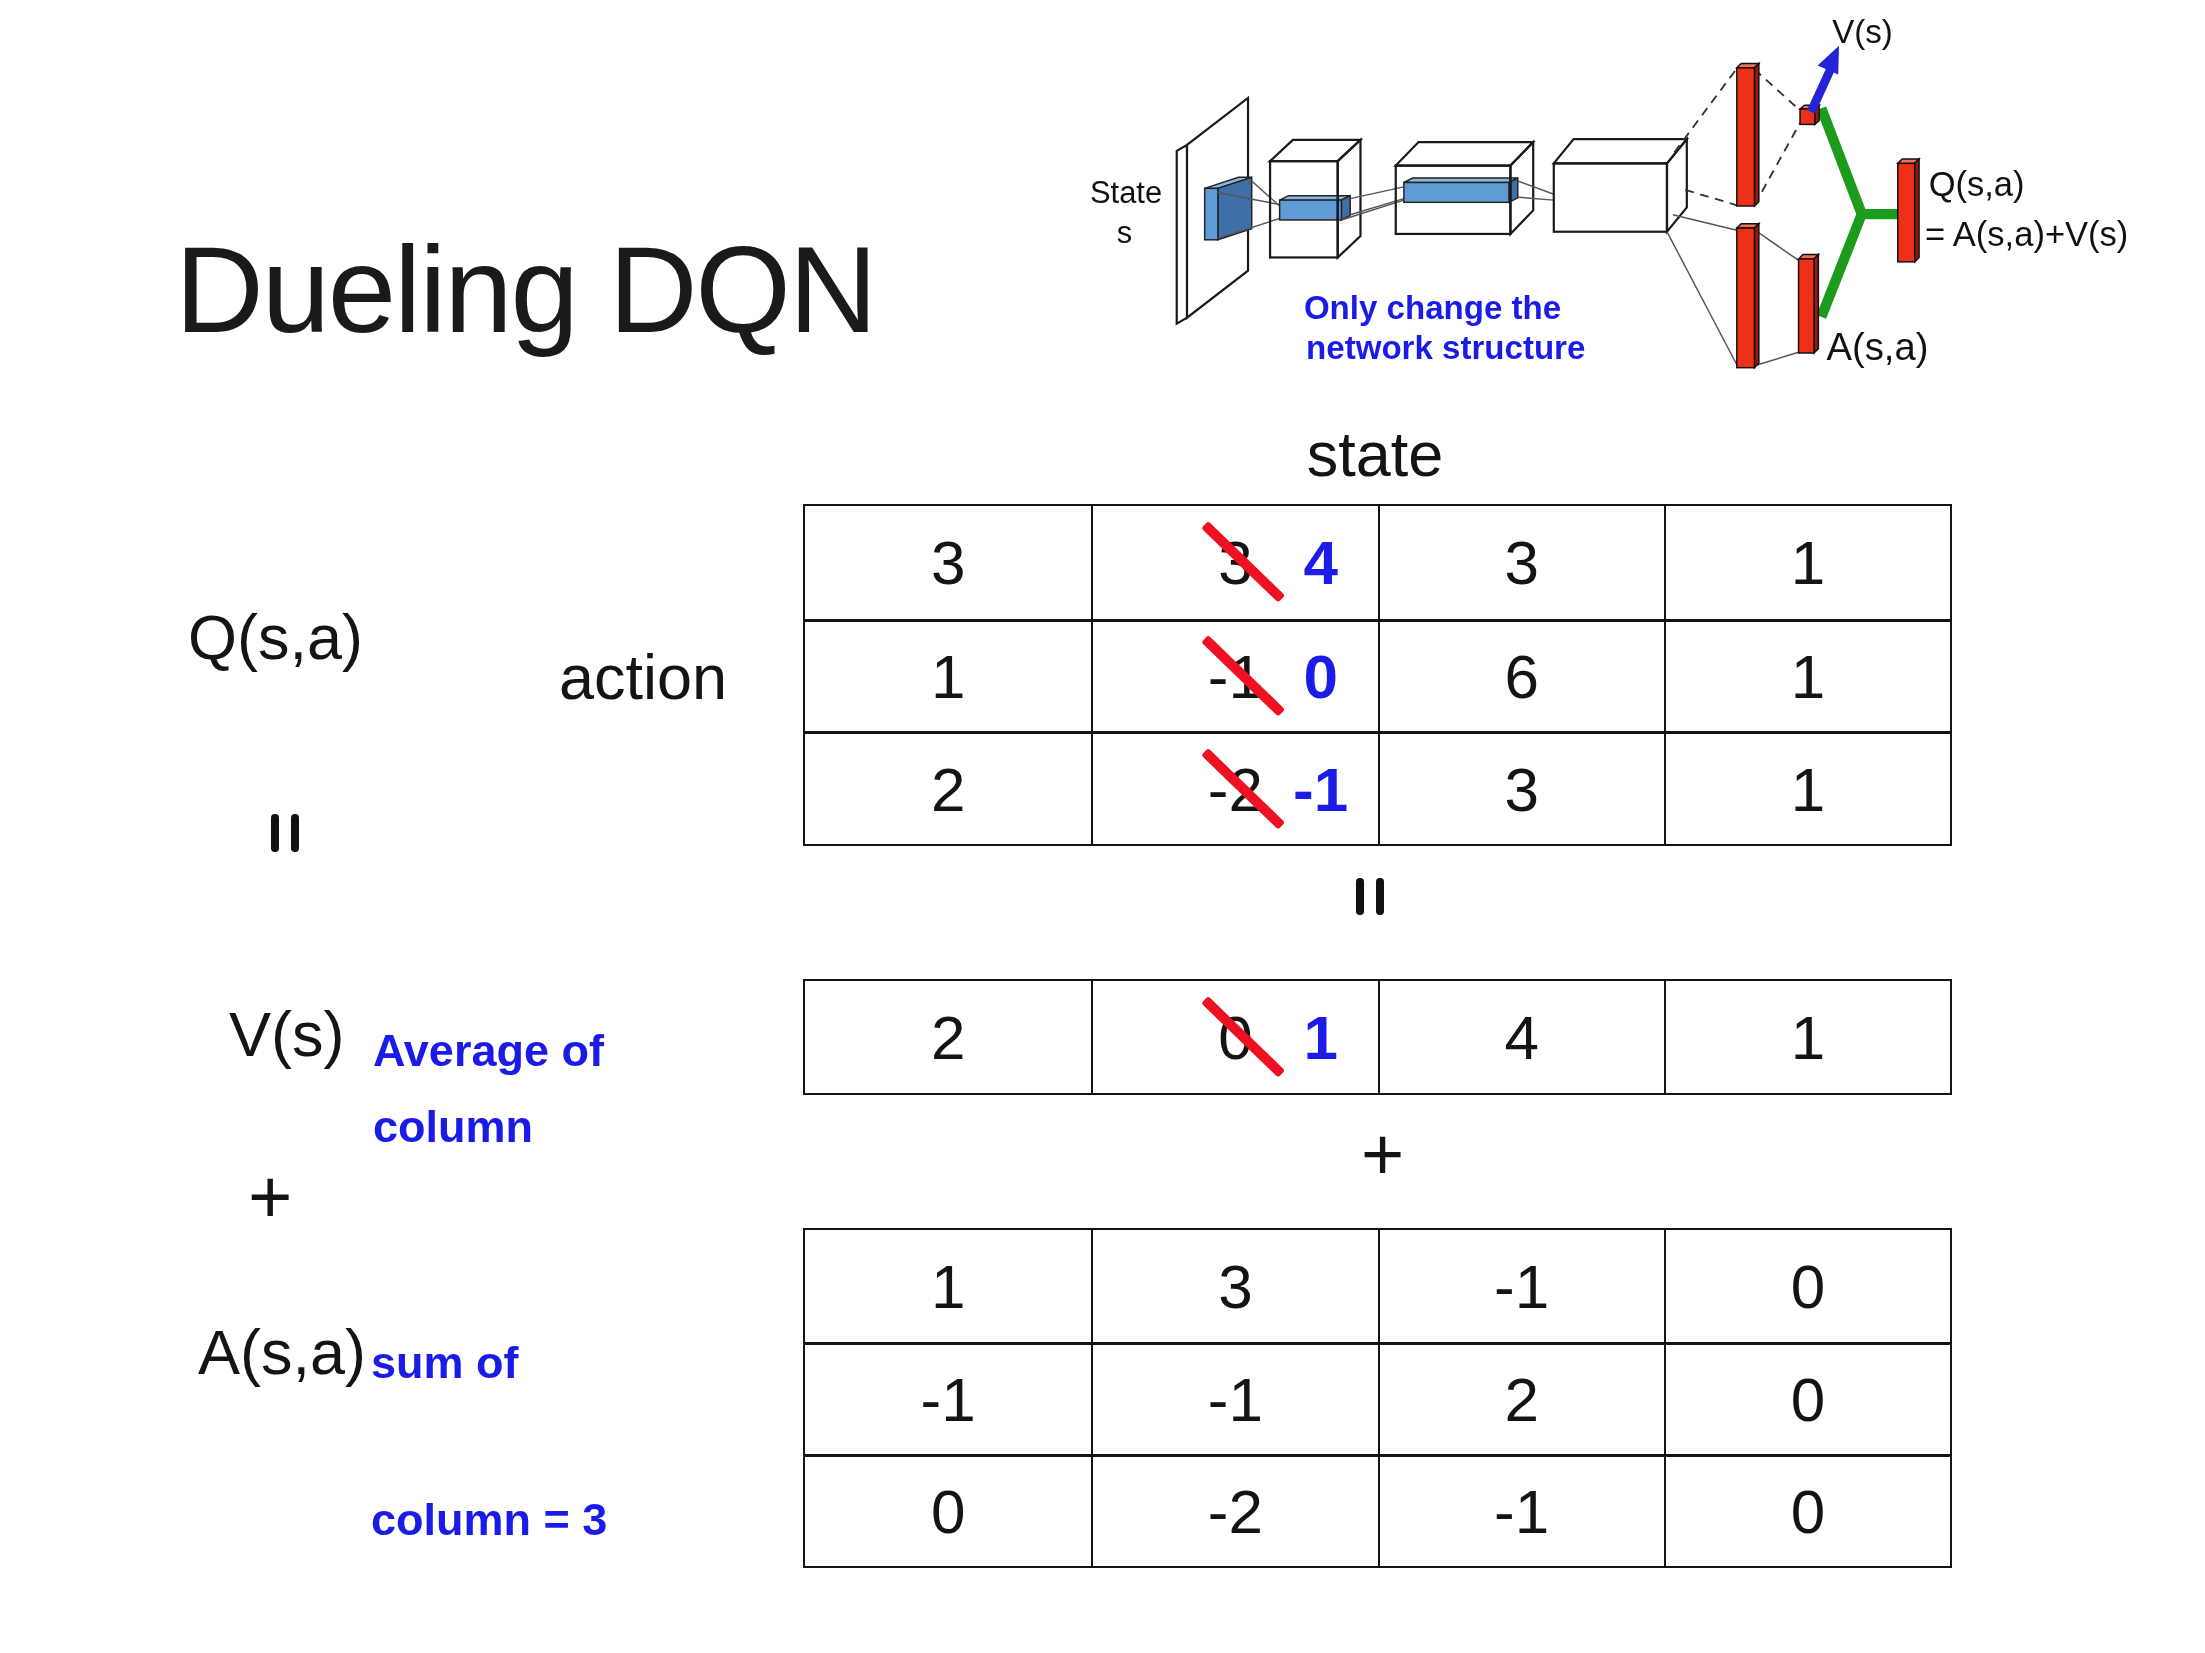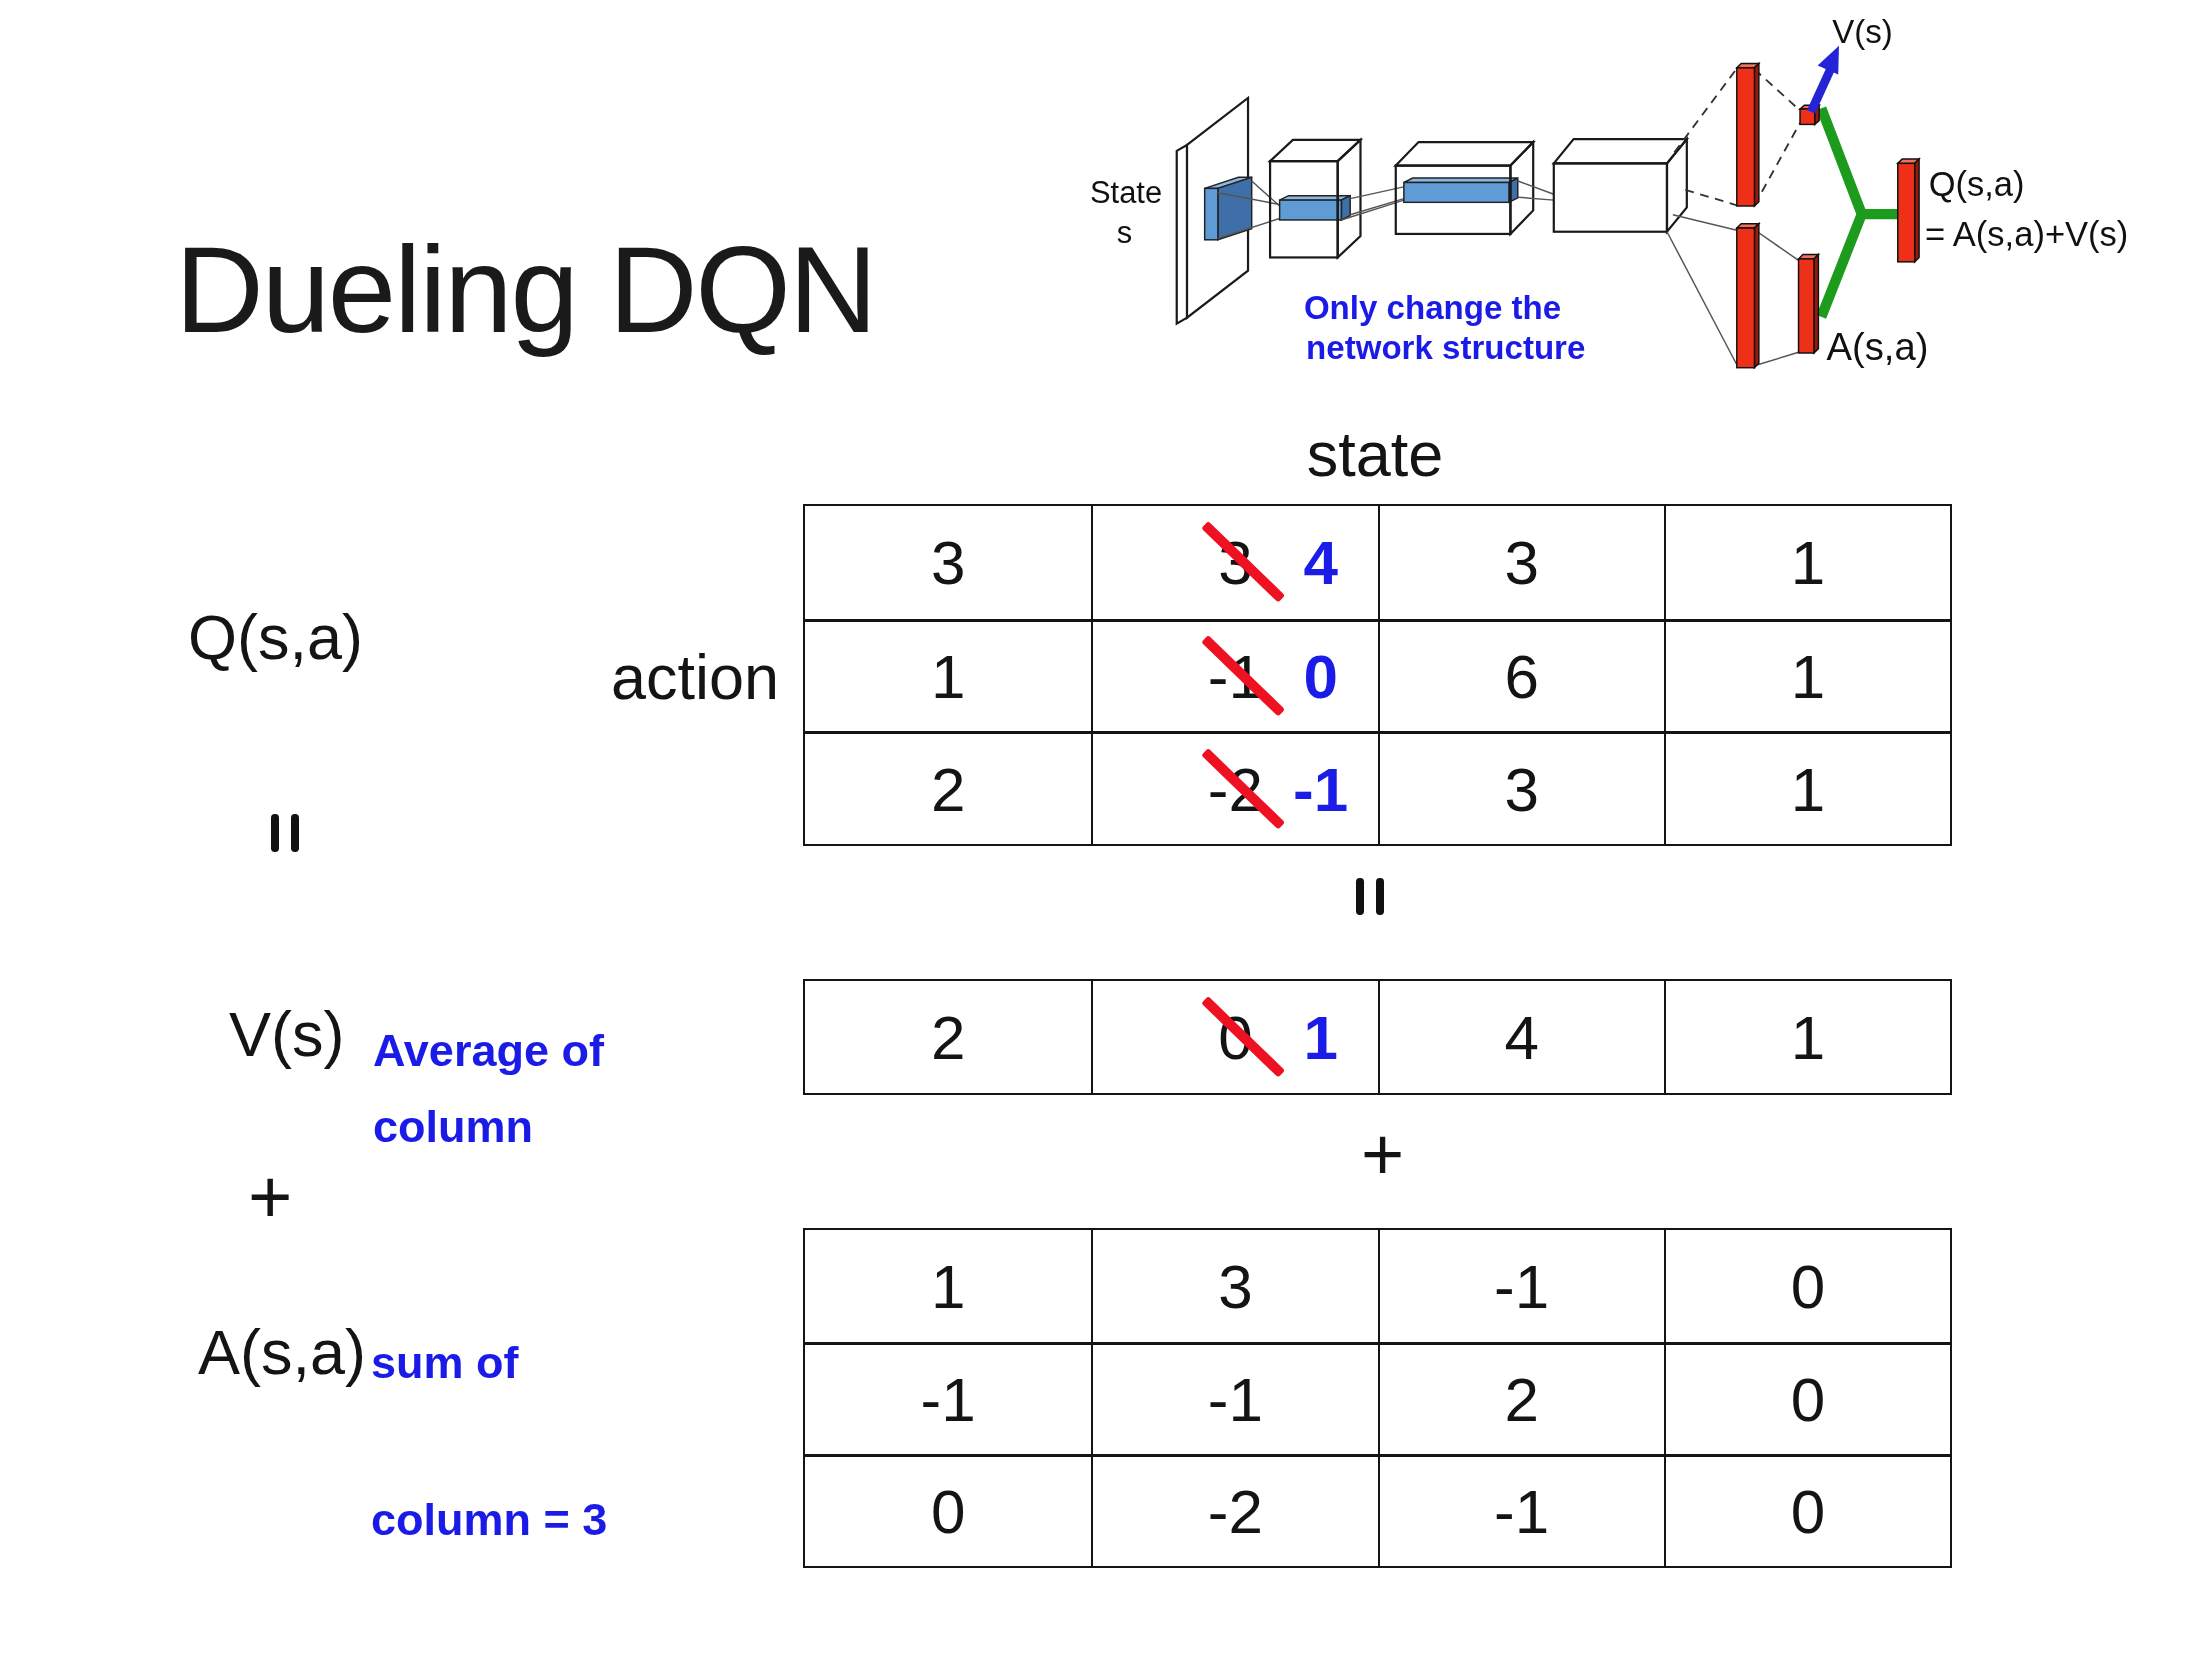--- a/index.html
+++ b/index.html
@@ -167,21 +167,21 @@
   <div class="abs blue-note" style="left:373px;top:1101px;">column</div>
 
   <div class="abs plus" style="left:248px;top:1159px;">+</div>
 
   <div class="abs lbl" style="left:198px;top:1316px;">A(s,a)</div>
 
   <div class="abs blue-note" style="left:371px;top:1337px;">sum of</div>
   <div class="abs blue-note" style="left:371px;top:1494px;">column = 3</div>
 
   <div class="abs lbl" style="left:1228px;top:418px;width:294px;text-align:center;">state</div>
-  <div class="abs lbl" style="left:507px;top:641px;width:272px;text-align:right;">action</div>
+  <div class="abs lbl" style="left:507px;top:641px;width:272px;text-align:center;">action</div>
 
   <div class="mtable" id="q-table" style="left:803px;top:504px;width:1145px;height:338px;grid-template-rows:repeat(3,1fr);">
       <div class="mcell r0 c0">
         <span>3</span>
       </div>
       <div class="mcell r0">
         <span>3</span>
         <div class="slash"></div>
         <span class="newv">4</span>
       </div>

